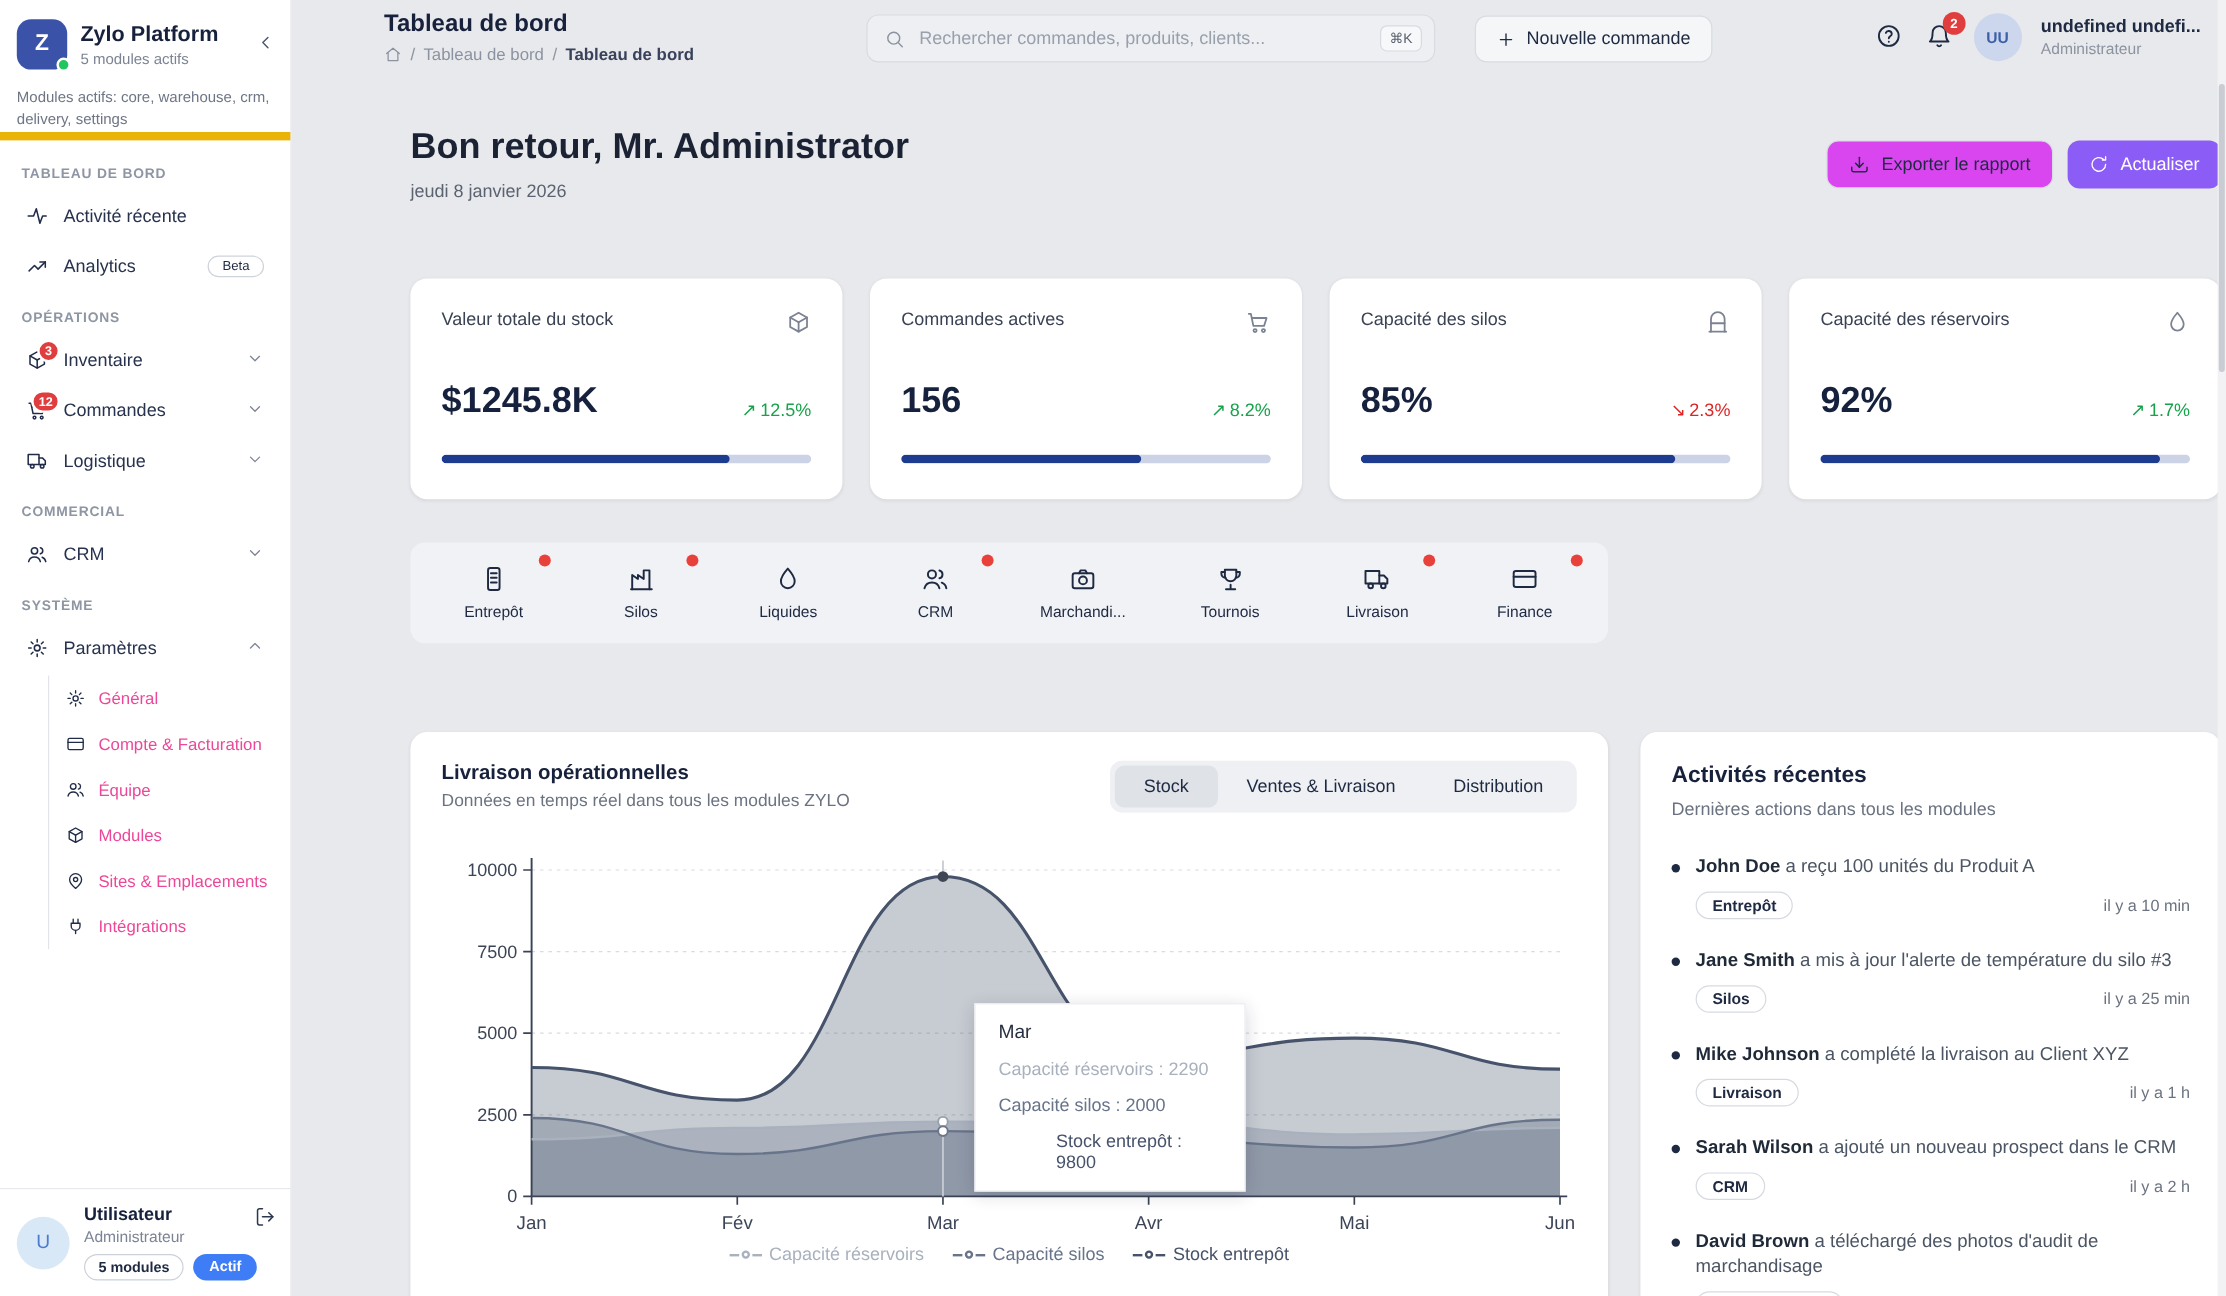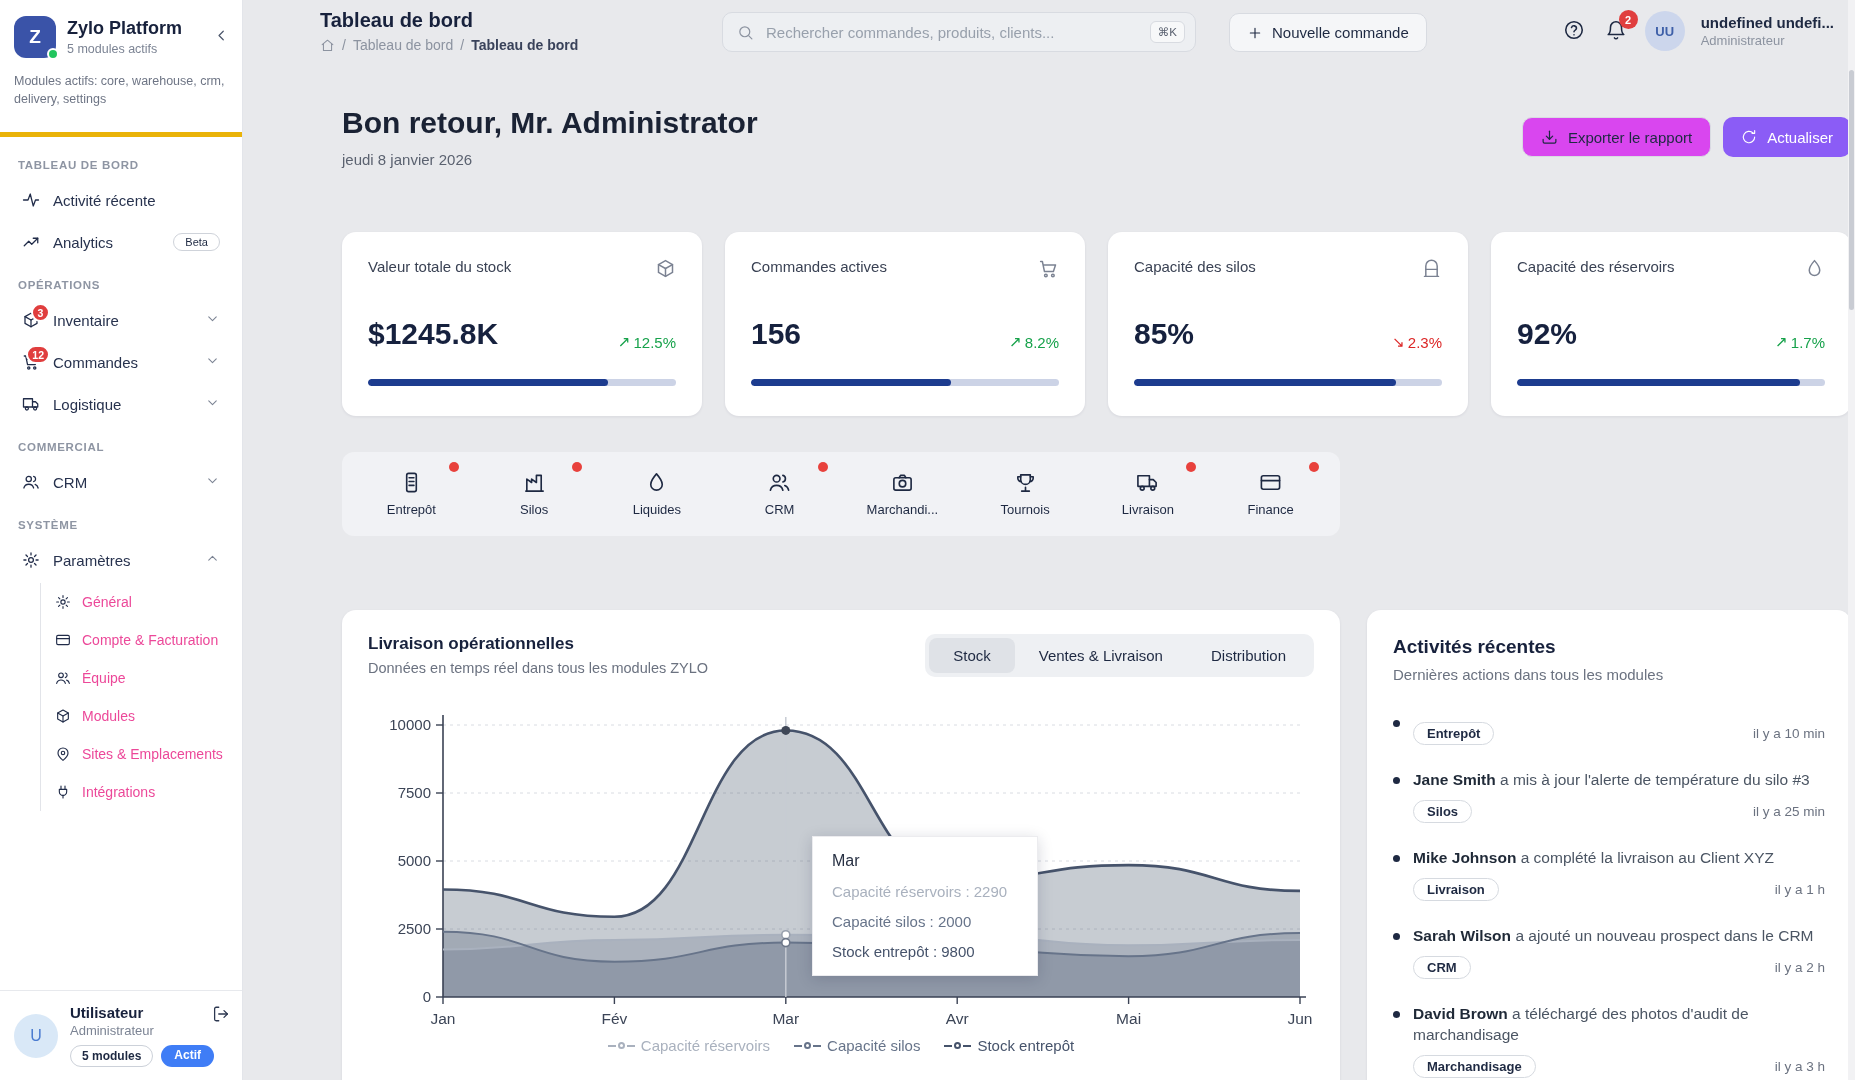--- a/index.html
+++ b/index.html
@@ -17,22 +17,22 @@
   .logo-row{display:flex;align-items:center;gap:11px;}
   .logo{position:relative;width:42px;height:42px;border-radius:12px;background:#3a53a8;color:#fff;
         display:flex;align-items:center;justify-content:center;font-size:19px;font-weight:bold;}
   .logo-dot{position:absolute;right:-3px;bottom:-2px;width:12px;height:12px;border-radius:50%;
             background:#22c55e;border:2px solid #fff;}
   .app-name{font-size:18px;font-weight:bold;color:#17213c;}
   .app-status{font-size:12.5px;color:#7c8494;margin-top:3px;}
   .collapse-btn{position:absolute;right:8px;top:24px;width:26px;height:26px;border:none;background:transparent;
                 color:#4c566b;cursor:pointer;padding:0;}
   .collapse-btn .ico{width:17px;height:17px;}
-  .sb-note{padding:8px 16px 24px 14px;font-size:12.5px;line-height:1.45;color:#6e7585;
-           border-bottom:5px solid #eab308;}
+  .sb-note{padding:8px 16px 2px 14px;font-size:12.5px;line-height:1.45;color:#6e7585;
+           border-bottom:7px solid #eab308;}
   .sb-scroll{flex:1;padding:6px 12px 0 12px;overflow:hidden;}
   .sb-label{font-size:11.5px;font-weight:bold;letter-spacing:.06em;color:#8e95a3;margin:16px 6px 8px 6px;}
   .sb-item{display:flex;align-items:center;gap:13px;height:42px;padding:0 10px;border-radius:10px;
            font-size:15px;color:#27324e;cursor:pointer;}
   .sb-ico{position:relative;display:inline-flex;}
   .sb-ico .ico{color:#212c49;}
   .count{position:absolute;top:-8px;right:-10px;min-width:19px;height:19px;padding:0 4px;border-radius:10px;
          background:#e03e3e;border:2px solid #fff;color:#fff;font-size:10.5px;font-weight:bold;
          display:flex;align-items:center;justify-content:center;}
   .beta{margin-left:auto;border:1px solid #cfd3da;border-radius:999px;padding:2px 11px;
@@ -713,21 +713,21 @@
           <path d="M75,188.56 C160.7,188.56 160.7,215.76 246.4,215.76 C332.1,215.76 332.1,29.439999999999998 417.8,29.439999999999998 C503.5,29.439999999999998 503.5,179.04000000000002 589.2,179.04000000000002 C674.9000000000001,179.04000000000002 674.9000000000001,164.08 760.6,164.08 C846.3,164.08 846.3,189.92000000000002 932,189.92000000000002" fill="none" stroke="#46536b" stroke-width="2.6"></path>
           <circle cx="417.8" cy="29.439999999999998" r="4.5" fill="#3f4757"></circle>
           <circle cx="417.8" cy="233.712" r="4" fill="#fff" stroke="#98a0ad" stroke-width="1.6"></circle>
           <circle cx="417.8" cy="241.6" r="4" fill="#fff" stroke="#6d7789" stroke-width="1.6"></circle>
         </svg>
 
       <div class="cc-tooltip">
         <div class="tt-title">Mar</div>
         <div class="tt-line" style="color: rgb(169, 177, 190);">Capacité réservoirs : 2290</div>
         <div class="tt-line" style="color: rgb(103, 116, 138);">Capacité silos : 2000</div>
-        <div class="tt-line" style="color: rgb(70, 83, 107);">Stock entrepôt : 9800</div>
+        <div class="tt-line" style="color: rgb(70, 83, 107); margin-left: 48px;">Stock entrepôt : 9800</div>
       </div>
     </div>
 
     <div class="cc-legend">
       <div class="legend-item" style="color: rgb(169, 177, 190);">
         <span class="lg-mark">
             <i class="lg-line" style="background: rgb(169, 177, 190);"></i>
             <i class="lg-circle" style="border-color: rgb(169, 177, 190);"></i>
             <i class="lg-line" style="background: rgb(169, 177, 190);"></i>
           </span>
@@ -753,20 +753,21 @@
   </section>
 
   <section id="activity">
     <div class="act-title">Activités récentes</div>
     <div class="act-sub">Dernières actions dans tous les modules</div>
 
     <div class="act-list">
       <div class="act-item">
         <span class="act-bullet"></span>
         <div class="act-body">
+          <div class="act-text"><b>John Doe</b> <span>a reçu 100 unités du Produit A</span></div>
           <div class="act-meta">
             <span class="act-badge">Entrepôt</span>
             <span class="act-time">il y a 10 min</span>
           </div>
         </div>
       </div>
       <div class="act-item">
         <span class="act-bullet"></span>
         <div class="act-body">
           <div class="act-text"><b>Jane Smith</b> <span>a mis à jour l'alerte de température du silo #3</span></div>

